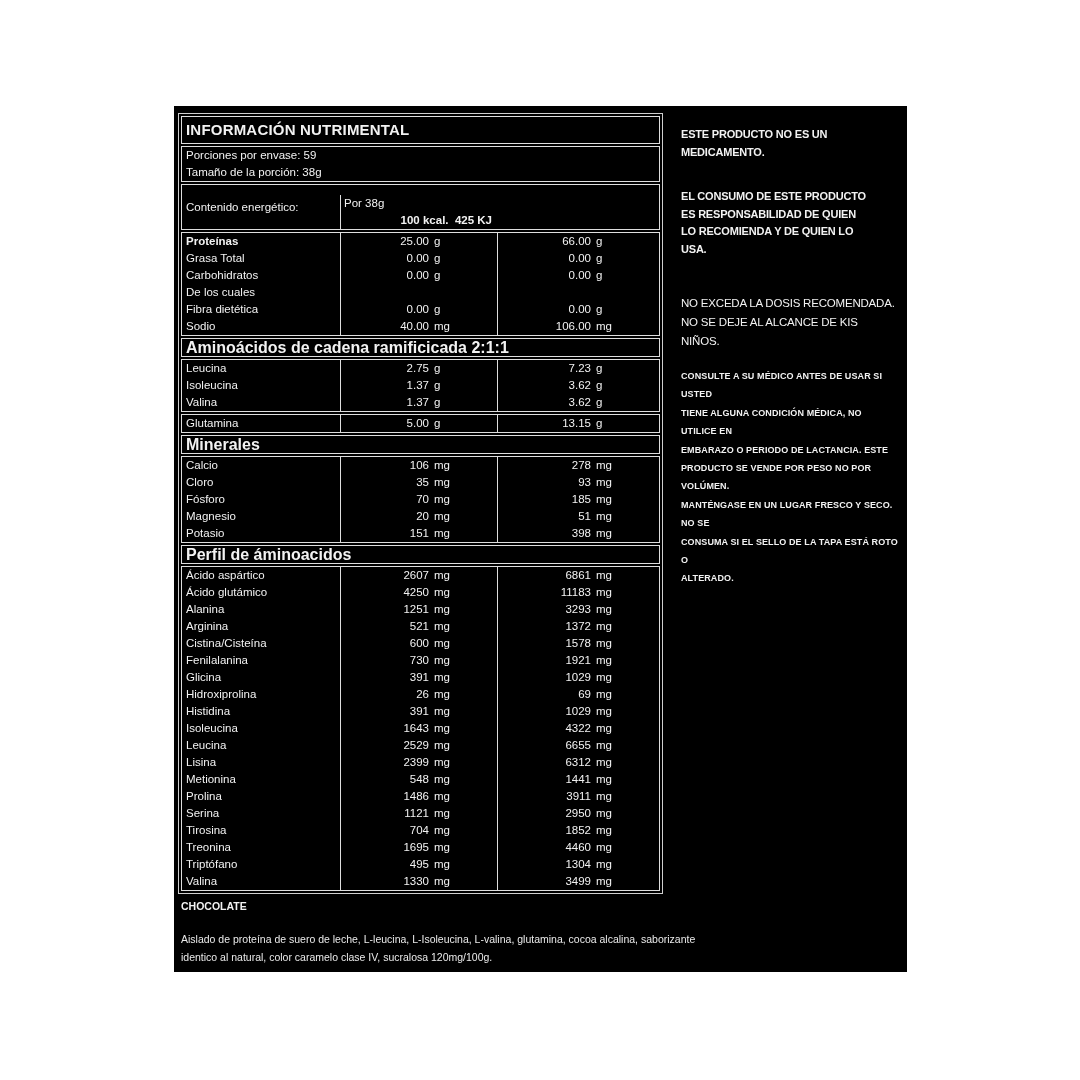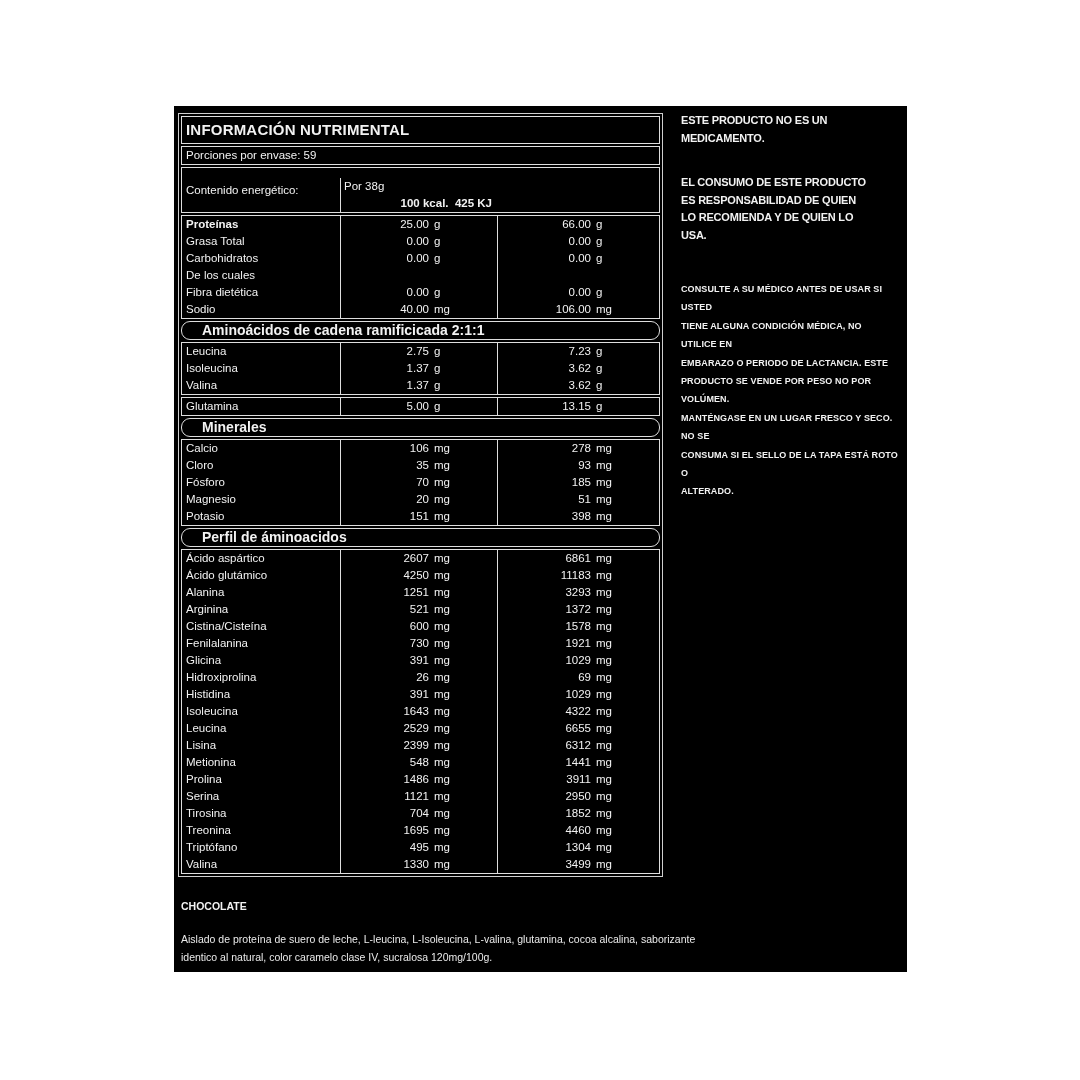--- a/index.html
+++ b/index.html
@@ -19,50 +19,51 @@
   }
   .box{border:1px solid #dedede;margin-bottom:2px;box-sizing:border-box;}
   .box:last-child{margin-bottom:0;}
   .title-box{font-weight:bold;font-size:15px;line-height:26px;padding-left:4px;letter-spacing:0.2px;}
   .serv-line{font-size:11.5px;line-height:17px;padding-left:4px;}
   .energy-box{display:grid;grid-template-columns:158px 157px auto;}
   .e-label{display:flex;align-items:center;padding-left:4px;font-size:11.5px;}
   .e-col{border-left:1px solid #dedede;font-size:11.5px;margin-top:10px;}
   .e-head{line-height:17px;padding-left:3px;}
   .e-val{line-height:17px;text-align:right;padding-right:5px;white-space:pre;font-weight:bold;}
-  .sec-head{font-weight:bold;font-size:14px;line-height:17px;padding-left:20px;border-radius:9px;}
+  .sec-head{font-weight:bold;font-size:16px;line-height:17px;padding-left:4px;}
   .rrow{display:grid;grid-template-columns:158px 157px auto;height:17px;}
   .cell{font-size:11.5px;line-height:17px;box-sizing:border-box;}
   .cell.lbl{padding-left:4px;white-space:nowrap;}
   .cell.lbl.b{font-weight:bold;}
   .cell.val{border-left:1px solid #dedede;display:flex;justify-content:flex-end;padding-right:38px;}
   .cell.val .num{text-align:right;}
   .cell.val .unit{width:25px;margin-left:5px;text-align:left;}
   
-  .right-col{position:absolute;left:507px;top:6px;width:218px;}
+  .right-col{position:absolute;left:507px;top:20px;width:218px;}
   .rblock{white-space:pre-line;}
   .rb1,.rb2{font-weight:bold;font-size:11px;line-height:17.5px;letter-spacing:-0.2px;}
   .rb1{margin-bottom:27px;}
   .rb2{margin-bottom:36px;}
   .rb3{font-weight:normal;font-size:11.5px;line-height:19px;letter-spacing:-0.2px;margin-bottom:16px;}
   .rb4{font-weight:bold;font-size:9px;line-height:18.4px;letter-spacing:0.1px;}
   
   .flavor{position:absolute;left:7px;top:794px;font-weight:bold;font-size:10.5px;}
   .ingredients{position:absolute;left:7px;top:824px;font-size:10.5px;line-height:18px;white-space:pre-line;color:#eaeaea;}
 </style>
 </head>
 <body>
 
 <div class="panel">
 
   <div class="ntable">
     <div class="box title-box">INFORMACIÓN NUTRIMENTAL</div>
 
     <div class="box serv-box">
       <div class="serv-line">Porciones por envase: 59</div>
+      <div class="serv-line">Tamaño de la porción: 38g</div>
     </div>
 
     <div class="box energy-box">
       <div class="e-label">Contenido energético:</div>
       <div class="e-col">
         <div class="e-head">Por 38g</div>
         <div class="e-val">100 kcal.  425 KJ</div>
       </div>
     </div>
 
@@ -451,20 +452,22 @@
       </div>
   </div>
 
   <div class="right-col">
     <div class="rblock rb1">ESTE PRODUCTO NO ES UN
 MEDICAMENTO.</div>
     <div class="rblock rb2">EL CONSUMO DE ESTE PRODUCTO
 ES RESPONSABILIDAD DE QUIEN
 LO RECOMIENDA Y DE QUIEN LO
 USA.</div>
+    <div class="rblock rb3">NO EXCEDA LA DOSIS RECOMENDADA.
+NO SE DEJE AL ALCANCE DE KIS NIÑOS.</div>
     <div class="rblock rb4">CONSULTE A SU MÉDICO ANTES DE USAR SI USTED
 TIENE ALGUNA CONDICIÓN MÉDICA, NO UTILICE EN
 EMBARAZO O PERIODO DE LACTANCIA. ESTE
 PRODUCTO SE VENDE POR PESO NO POR VOLÚMEN.
 MANTÉNGASE EN UN LUGAR FRESCO Y SECO. NO SE
 CONSUMA SI EL SELLO DE LA TAPA ESTÁ ROTO O
 ALTERADO.</div>
   </div>
 
   <div class="flavor">CHOCOLATE</div>

